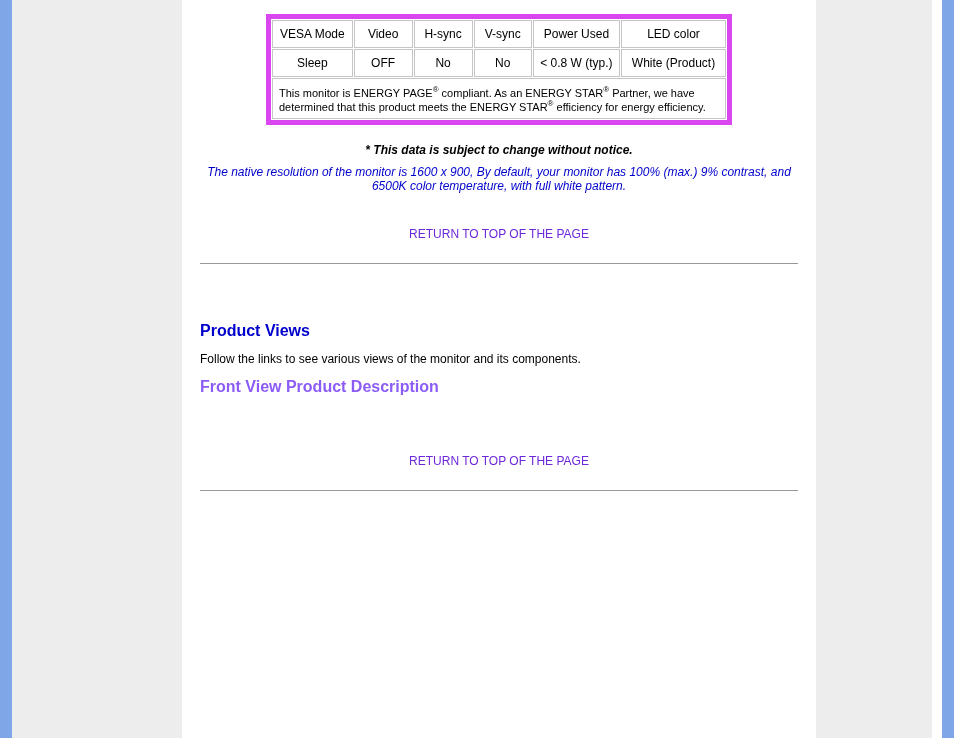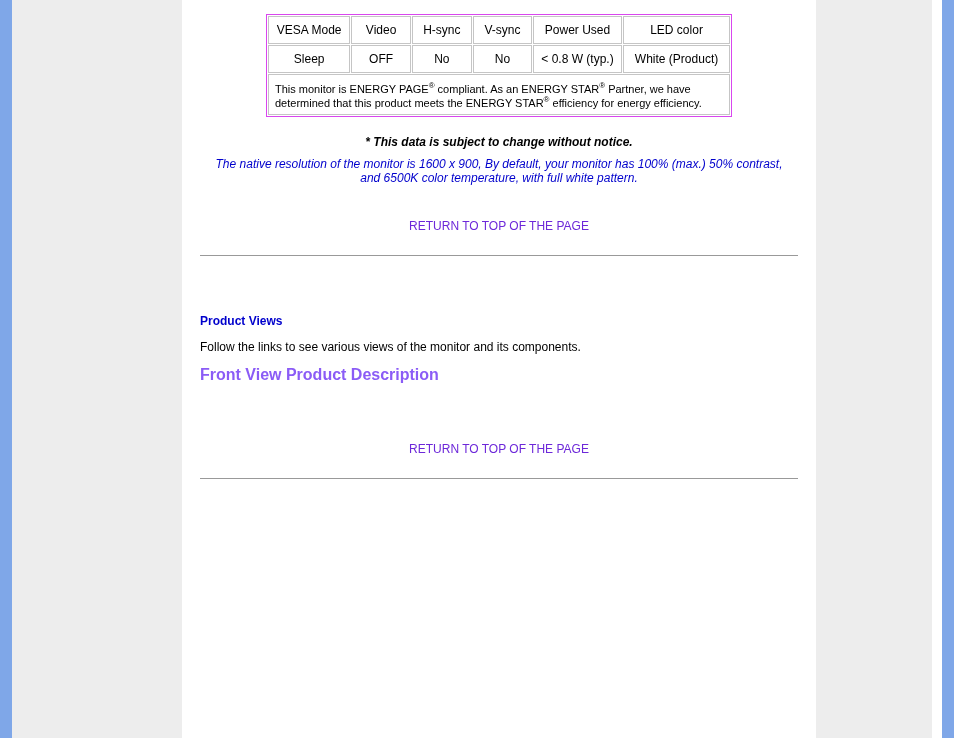--- a/index.html
+++ b/index.html
@@ -40,21 +40,21 @@
     background: #fff;
     padding: 0 18px 40px 18px;
     box-sizing: border-box;
   }
 
   table.data {
     border-collapse: separate;
     border-spacing: 1px;
     margin: 14px auto 0 auto;
     width: 466px;
-    border: 1px solid #d946ef;
+    border: 5px solid #d946ef;
   }
   table.data th, table.data td {
     border: 1px solid #c5c5c5;
     padding: 6px 6px;
     text-align: center;
     font-size: 12px;
     font-weight: normal;
     background: #fff;
     vertical-align: middle;
   }
@@ -89,21 +89,21 @@
     text-decoration: none;
   }
   hr {
     border: none;
     border-top: 1px solid #999;
     margin: 0 0 0 0;
   }
   .section-head {
     color: #0000cc;
     font-weight: bold;
-    font-size: 12px;
+    font-size: 16px;
     margin: 58px 0 12px 0;
   }
   .body-text {
     font-size: 12px;
     margin: 12px 0;
   }
   .text-link {
     color: #8b5cf6;
     text-decoration: none;
     font-size: 16px;
@@ -138,21 +138,21 @@
           <td>&lt; 0.8 W (typ.)</td>
           <td>White (Product)</td>
         </tr>
         <tr>
           <td colspan="6" class="footnote-cell"><span>This monitor is ENERGY PAGE</span><sup>®</sup><span> compliant. As an ENERGY STAR</span><sup>®</sup><span> Partner, we have determined that this product meets the ENERGY STAR</span><sup>®</sup><span> efficiency for energy efficiency.</span></td>
         </tr>
       </tbody>
         </table>
 
       <div class="note">* This data is subject to change without notice.</div>
-      <div class="blue-note">The native resolution of the monitor is 1600 x 900, By default, your monitor has 100% (max.) 50% contrast, and 6500K color temperature, with full white pattern.</div>
+      <div class="blue-note">The native resolution of the monitor is 1600 x 900, By default, your monitor has 100% (max.) 9% contrast, and 6500K color temperature, with full white pattern.</div>
 
       <a href="#" class="return-link">RETURN TO TOP OF THE PAGE</a>
       <hr>
 
       <div class="section-head">Product Views</div>
       <div class="body-text">Follow the links to see various views of the monitor and its components.</div>
       <a href="#" class="text-link">Front View Product Description</a>
 
       <a href="#" class="return-link" style="margin-top:58px;">RETURN TO TOP OF THE PAGE</a>
       <hr>

